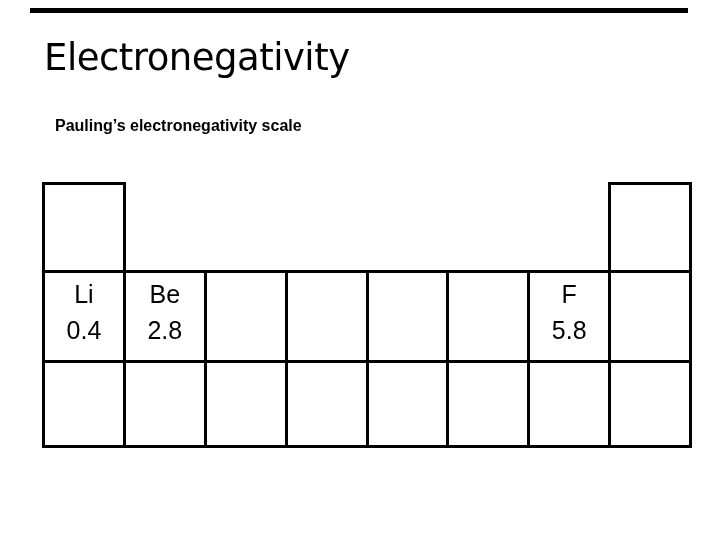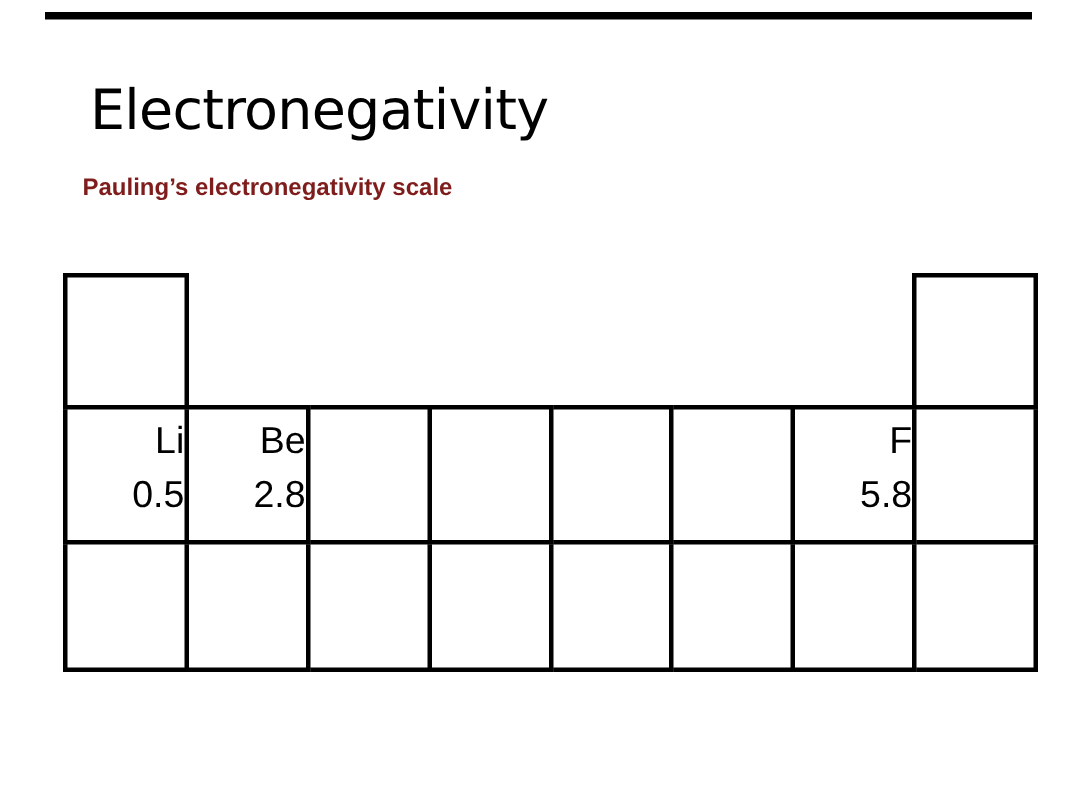--- a/index.html
+++ b/index.html
@@ -29,58 +29,58 @@
     color: #000000;
     white-space: nowrap;
   }
 
   .subtitle {
     position: absolute;
     left: 55px; top: 117px;
     font-size: 16px;
     font-weight: bold;
     line-height: 18px;
-    color: #7f1d1d;
+    color: #000000;
     white-space: nowrap;
   }
 
   table.ptable {
     position: absolute;
     left: 42px; top: 182px;
     width: 650px;
     border-collapse: collapse;
     table-layout: fixed;
   }
   .ptable td {
     padding: 0;
     text-align: center;
     vertical-align: middle;
   }
-  .ptable td.boxed { border: 3px solid #000000; text-align: right; }
+  .ptable td.boxed { border: 3px solid #000000; }
   .ptable td.open  { border: 0; }
   .ptable tr.r1 { height: 88px; }
   .ptable tr.r2 { height: 90px; }
   .ptable tr.r3 { height: 85px; }
   .ptable td.element { padding-bottom: 10px; }
   .sym, .val {
     display: block;
     font-size: 25px;
     line-height: 36px;
     color: #000000;
     font-family: "Liberation Sans", sans-serif;
   }
 </style>
 </head>
 <body>
 
 <div class="slide">
 
   <div class="top-line"></div>
 
-  <h1 class="title" style="margin:16px;font-weight:normal;">Electronegativity</h1>
+  <h1 class="title" style="margin:0;font-weight:normal;">Electronegativity</h1>
 
   <div class="subtitle">Pauling’s electronegativity scale</div>
 
   <table class="ptable">
     <tbody>
         <tr class="r1">
       <td class="boxed">
         <span class="sym"></span>
       </td>
       <td class="open"></td>
@@ -89,21 +89,21 @@
       <td class="open"></td>
       <td class="open"></td>
       <td class="open"></td>
       <td class="boxed">
         <span class="sym"></span>
       </td>
     </tr>
     <tr class="r2">
       <td class="boxed element">
         <span class="sym">Li</span>
-        <span class="val">0.5</span>
+        <span class="val">0.4</span>
       </td>
       <td class="boxed element">
         <span class="sym">Be</span>
         <span class="val">2.8</span>
       </td>
       <td class="boxed element">
         <span class="sym"></span>
         <span class="val"></span>
       </td>
       <td class="boxed element">

